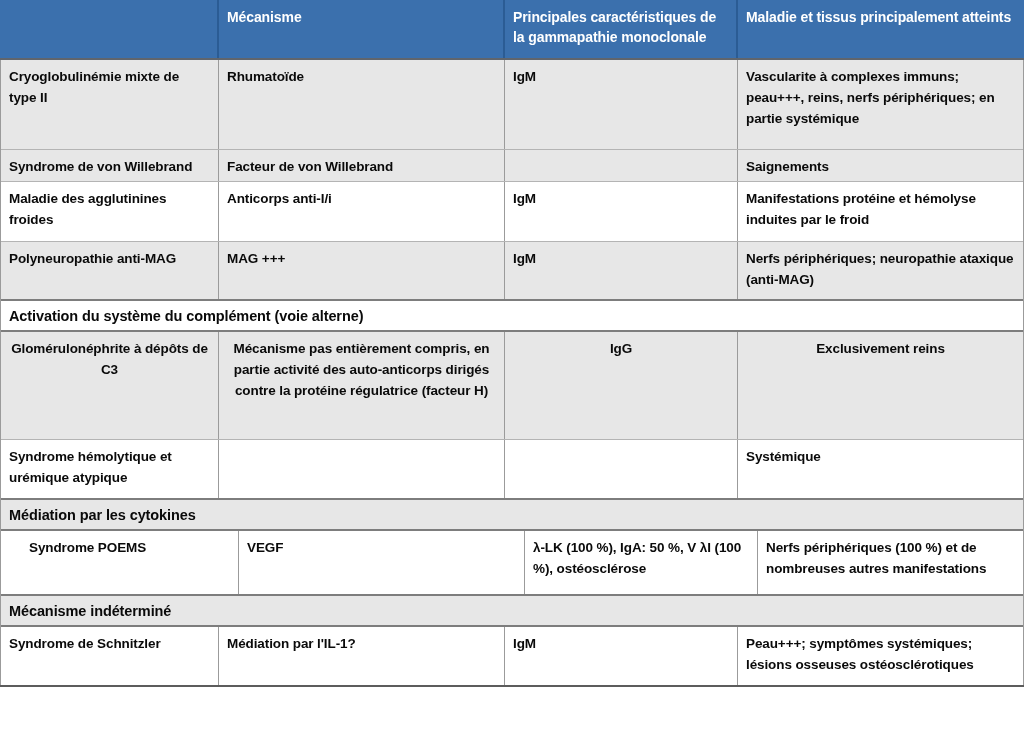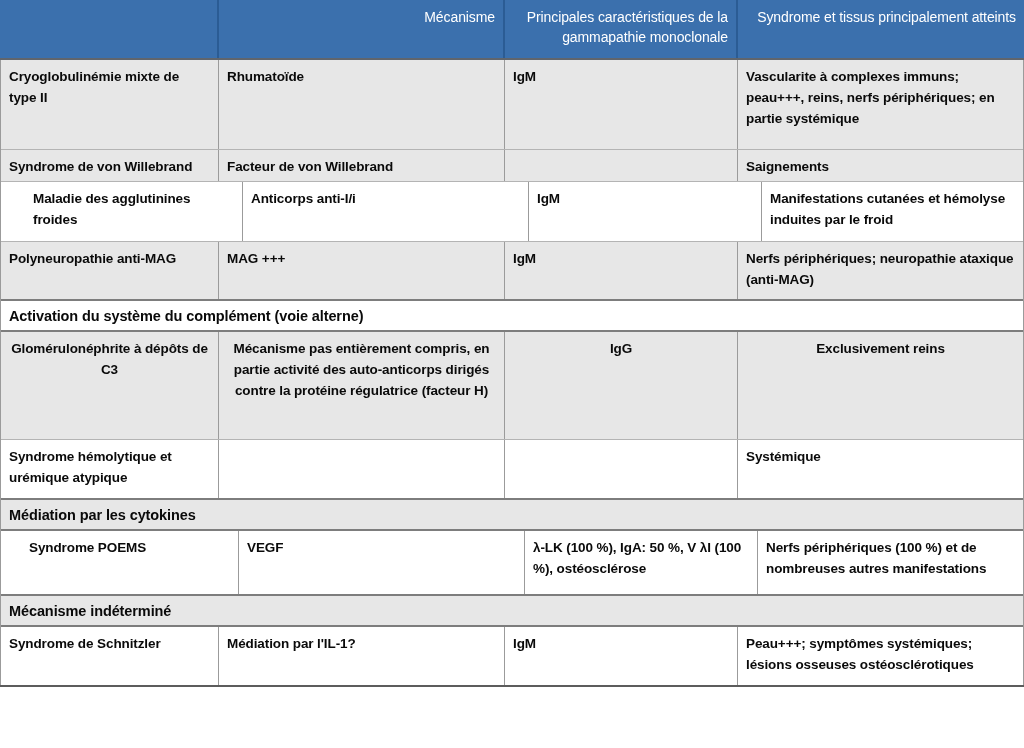--- a/index.html
+++ b/index.html
@@ -22,21 +22,21 @@
     color:var(--text);
   }
   .table{width:1024px;border-bottom:2px solid var(--bottom-bar);box-sizing:border-box;}
   
   .thead{
     display:flex;min-height:60px;background:var(--header-bg);color:var(--header-text);
     border-bottom:2px solid var(--header-bottom);box-sizing:border-box;
   }
   .th{
     box-sizing:border-box;padding:7px 8px 4px 8px;
-    font-weight:normal;font-size:14px;line-height:20px;letter-spacing:-0.1px;text-align:right;
+    font-weight:bold;font-size:14px;line-height:20px;letter-spacing:-0.1px;
   }
   .th + .th{border-left:2px solid var(--header-div);}
   
   #tbody{border-left:1px solid var(--line-mid);border-right:1px solid var(--line-mid);box-sizing:border-box;}
   .row{display:flex;box-sizing:border-box;}
   .row.data{border-top:1px solid var(--line-light);}
   .row.data.after-section{border-top:none;}
   .row.section{
     border-top:2px solid var(--line-dark);
     border-bottom:2px solid var(--line-dark);
@@ -59,40 +59,40 @@
   .c3{flex:1 1 auto;}
 </style>
 </head>
 <body>
 
 <div class="table">
   <div class="thead">
     <div class="th c0"></div>
     <div class="th c1">Mécanisme</div>
     <div class="th c2">Principales caractéristiques de la gammapathie monoclonale</div>
-    <div class="th c3">Syndrome et tissus principalement atteints</div>
+    <div class="th c3">Maladie et tissus principalement atteints</div>
   </div>
   <div id="tbody">
       <div class="row data gray after-section" style="min-height: 89px;">
         <div class="cell c0">Cryoglobulinémie mixte de type II</div>
         <div class="cell c1">Rhumatoïde</div>
         <div class="cell c2">IgM</div>
         <div class="cell c3">Vascularite à complexes immuns; peau+++, reins, nerfs périphériques; en partie systémique</div>
       </div>
       <div class="row data gray" style="min-height: 29px;">
         <div class="cell c0">Syndrome de von Willebrand</div>
         <div class="cell c1">Facteur de von Willebrand</div>
         <div class="cell c2"></div>
         <div class="cell c3">Saignements</div>
       </div>
-      <div class="row data white" style="min-height: 60px; padding-left: 24px;">
+      <div class="row data white" style="min-height: 60px;">
         <div class="cell c0">Maladie des agglutinines froides</div>
         <div class="cell c1">Anticorps anti-I/i</div>
         <div class="cell c2">IgM</div>
-        <div class="cell c3">Manifestations cutanées et hémolyse induites par le froid</div>
+        <div class="cell c3">Manifestations protéine et hémolyse induites par le froid</div>
       </div>
       <div class="row data gray" style="min-height: 58px;">
         <div class="cell c0">Polyneuropathie anti-MAG</div>
         <div class="cell c1">MAG +++</div>
         <div class="cell c2">IgM</div>
         <div class="cell c3">Nerfs périphériques; neuropathie ataxique (anti-MAG)</div>
       </div>
       <div class="row section white" style="min-height: 32px;">
         <div class="sec-label">Activation du système du complément (voie alterne)</div>
       </div>

